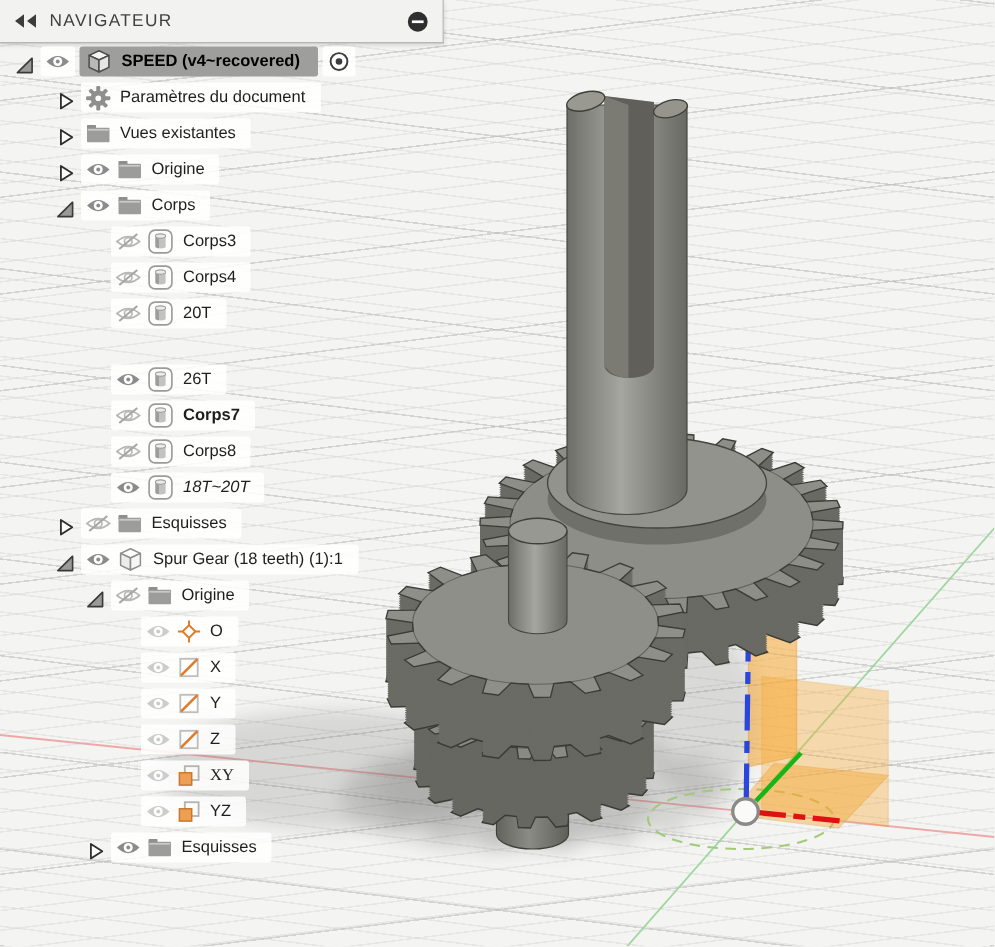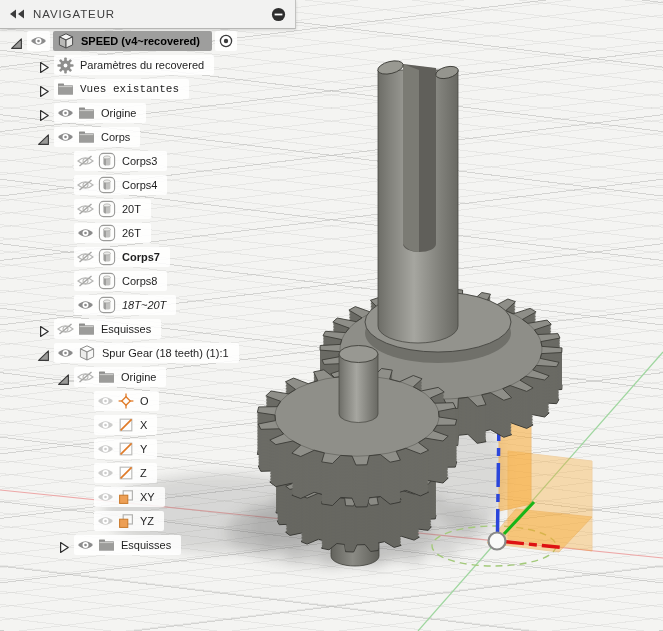--- a/index.html
+++ b/index.html
@@ -269,24 +269,24 @@
                 <rect x="7.2" y="0.4" width="2.6" height="4.4" rx="0.8" transform="rotate(135 8.5 8.5)"></rect>
                 <rect x="7.2" y="0.4" width="2.6" height="4.4" rx="0.8" transform="rotate(180 8.5 8.5)"></rect>
                 <rect x="7.2" y="0.4" width="2.6" height="4.4" rx="0.8" transform="rotate(225 8.5 8.5)"></rect>
                 <rect x="7.2" y="0.4" width="2.6" height="4.4" rx="0.8" transform="rotate(270 8.5 8.5)"></rect>
                 <rect x="7.2" y="0.4" width="2.6" height="4.4" rx="0.8" transform="rotate(315 8.5 8.5)"></rect>
                 <circle cx="8.5" cy="8.5" r="5.2"></circle>
               </g>
               <circle cx="8.5" cy="8.5" r="1.9" fill="#ffffff"></circle>
             </svg>
           </span>
-          <span class="lbl">Paramètres du recovered</span>
-        </span>
-      </div>
-      <div class="row" style="padding-left: 33px; font-family: Liberation Mono, monospace;">
+          <span class="lbl">Paramètres du document</span>
+        </span>
+      </div>
+      <div class="row" style="padding-left: 33px;">
         <span class="slot-arrow">
           <svg width="13" height="13" viewBox="0 0 13 13">
             <polygon points="3.6,1.6 11.2,6.5 3.6,11.4" fill="#fcfcfb" stroke="#2e2e2e" stroke-width="1.2" stroke-linejoin="round"></polygon>
           </svg>
         </span>
         <span class="chip">
           <span class="ico">
             <svg width="17" height="14" viewBox="0 0 17 14">
               <rect x="1" y="1.4" width="6" height="3" rx="0.5" fill="#8e8e8c"></rect>
               <rect x="1" y="3.2" width="15" height="9.6" rx="0.6" fill="#9c9c9a"></rect>
@@ -400,21 +400,21 @@
             <svg width="18" height="18" viewBox="0 0 18 18">
               <rect x="1.4" y="1.4" width="15.2" height="15.2" rx="4" fill="#fdfdfc" stroke="#9b9b99" stroke-width="1.1"></rect>
               <path d="M5.6 5.4 L5.6 12.1 A3.4 1.5 0 0 0 12.4 12.1 L12.4 5.4 Z" fill="#c2c2c0"></path>
               <path d="M5.6 5.4 L5.6 12.1 A3.4 1.5 0 0 0 8 13.5 L8 5.4 Z" fill="#9e9e9c"></path>
               <ellipse cx="9" cy="5.4" rx="3.4" ry="1.5" fill="#ebebe9" stroke="#a3a3a1" stroke-width="0.7"></ellipse>
             </svg>
           </span>
           <span class="lbl">20T</span>
         </span>
       </div>
-      <div class="row" style="padding-left: 53px;">
+      <div class="row" style="padding-left: 53px; margin-top: 20px;">
         <span class="slot-arrow"></span>
         <span class="chip">
           <span class="ico">
             <svg width="17" height="12" viewBox="0 0 17 12">
               <path d="M1 6 Q8.5 -1.5 16 6 Q8.5 13.5 1 6Z" fill="#8b8b8b"></path>
               <circle cx="8.5" cy="6" r="3" fill="#fff"></circle>
               <circle cx="8.5" cy="6" r="1.3" fill="#8b8b8b"></circle>
             </svg>
           </span>
           <span class="ico">
@@ -639,21 +639,21 @@
           </span>
           <span class="ico">
             <svg width="16" height="16" viewBox="0 0 16 16">
               <rect x="2.2" y="2.2" width="11.6" height="11.6" fill="none" stroke="#bdbdbb" stroke-width="1.2"></rect>
               <line x1="2.6" y1="13.4" x2="13.6" y2="2.4" stroke="#e07b28" stroke-width="1.7"></line>
             </svg>
           </span>
           <span class="lbl">Z</span>
         </span>
       </div>
-      <div class="row" style="padding-left: 73px;">
+      <div class="row" style="padding-left: 73px; font-family: Liberation Serif, serif;">
         <span class="slot-arrow"></span>
         <span class="chip">
           <span class="ico">
             <svg width="17" height="12" viewBox="0 0 17 12">
               <path d="M1 6 Q8.5 -1.5 16 6 Q8.5 13.5 1 6Z" fill="#cccccb"></path>
               <circle cx="8.5" cy="6" r="3" fill="#fff"></circle>
               <circle cx="8.5" cy="6" r="1.3" fill="#cccccb"></circle>
             </svg>
           </span>
           <span class="ico">

